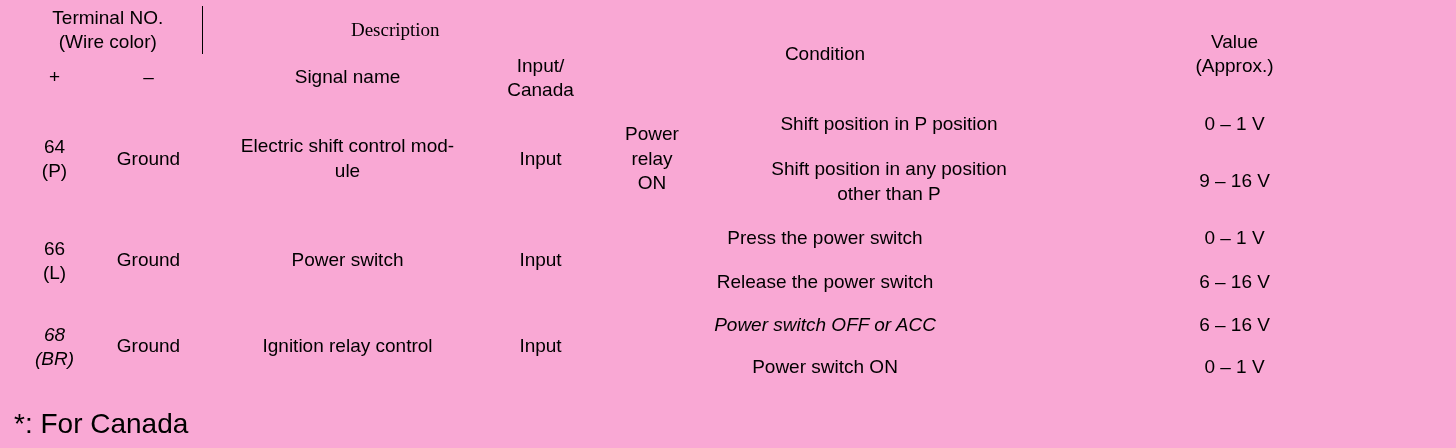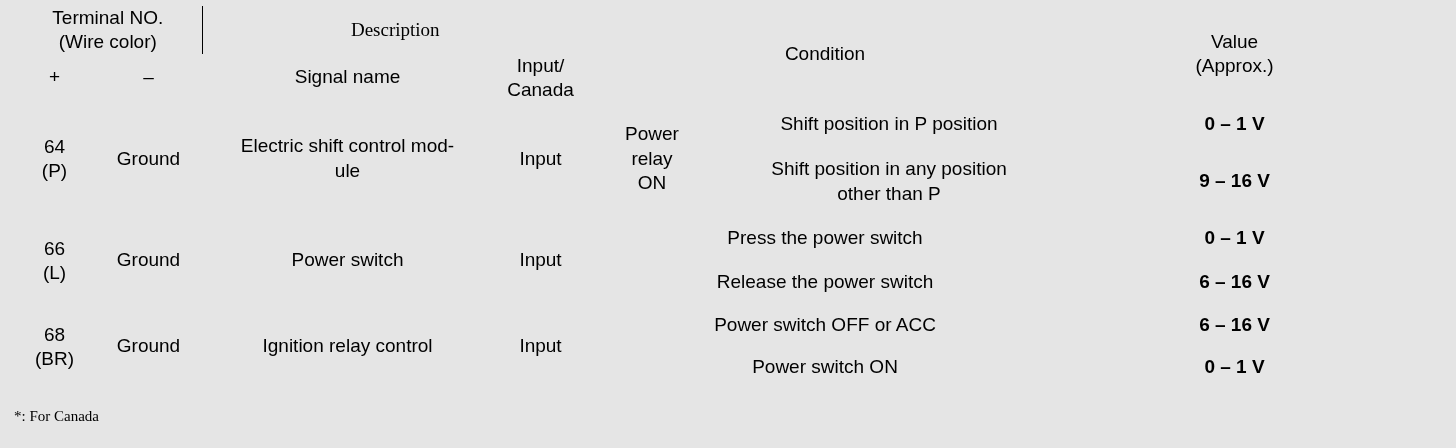--- a/index.html
+++ b/index.html
@@ -12,21 +12,21 @@
     height: 448px;
     font-family: "Liberation Sans", sans-serif;
     color: #000000;
     overflow: hidden;
   }
 
   #page {
     position: relative;
     width: 1456px;
     height: 448px;
-    background: #e5e5e5;
+    background: #f9a8d4;
   }
 
   table.spec {
     position: absolute;
     left: 14px;
     top: 6px;
     width: 1393px;
     border-collapse: collapse;
     table-layout: fixed;
     font-size: 19px;
@@ -49,22 +49,22 @@
   .br-thin  { border-right: 1.6px solid #000; }
 
   .hdr-cell { padding-top: 6px; padding-bottom: 6px; }
 
   .two-line { line-height: 1.25; }
 
   .footnote {
     position: absolute;
     left: 14px;
     top: 408px;
-    font-family: Liberation Serif, serif;
-    font-size: 15px;
+    font-family: Liberation Sans, sans-serif;
+    font-size: 28px;
     color: #000;
     white-space: nowrap;
   }
 
   .sig-cell {
     text-align: left;
     padding-left: 14px;
     padding-right: 10px;
     line-height: 1.3;
   }
@@ -77,21 +77,21 @@
   }
 
   .cond-sub {
     text-align: left;
     padding-left: 12px;
     padding-right: 10px;
     line-height: 1.3;
     margin-left: 32px;
   }
 
-  .val-cell { text-align: center; font-weight: bold; }
+  .val-cell { text-align: center; }
 </style>
 </head>
 <body>
 
 <div id="page">
 
   <table class="spec">
     <colgroup>
       <col style="width:81px">
       <col style="width:107px">
@@ -200,34 +200,34 @@
       <tr>
         <td class="br-thin bb-thin cond-sub" colspan="2" style="height:44px;">
           <span>Release the power switch</span>
         </td>
         <td class="bb-thin val-cell">
           <span>6 – 16 V</span>
         </td>
       </tr>
 
       <tr>
-        <td class="br-thin bb-thick two-line" rowspan="2" style="height:42px;">
+        <td class="br-thin bb-thick two-line" rowspan="2" style="height:42px;font-style:italic;">
           <div>68</div>
           <div>(BR)</div>
         </td>
         <td class="br-thin bb-thick" rowspan="2">
           <span>Ground</span>
         </td>
         <td class="br-thin bb-thick sig-cell" rowspan="2">
           <div>Ignition relay control</div>
         </td>
         <td class="br-thin bb-thick" rowspan="2">
           <span>Input</span>
         </td>
-        <td class="br-thin bb-thin cond-sub" colspan="2" style="height:42px;">
+        <td class="br-thin bb-thin cond-sub" colspan="2" style="height:42px;font-style:italic;">
           <span>Power switch OFF or ACC</span>
         </td>
         <td class="bb-thin val-cell">
           <span>6 – 16 V</span>
         </td>
       </tr>
 
       <tr>
         <td class="br-thin bb-thick cond-sub" colspan="2" style="height:42px;">
           <span>Power switch ON</span>

